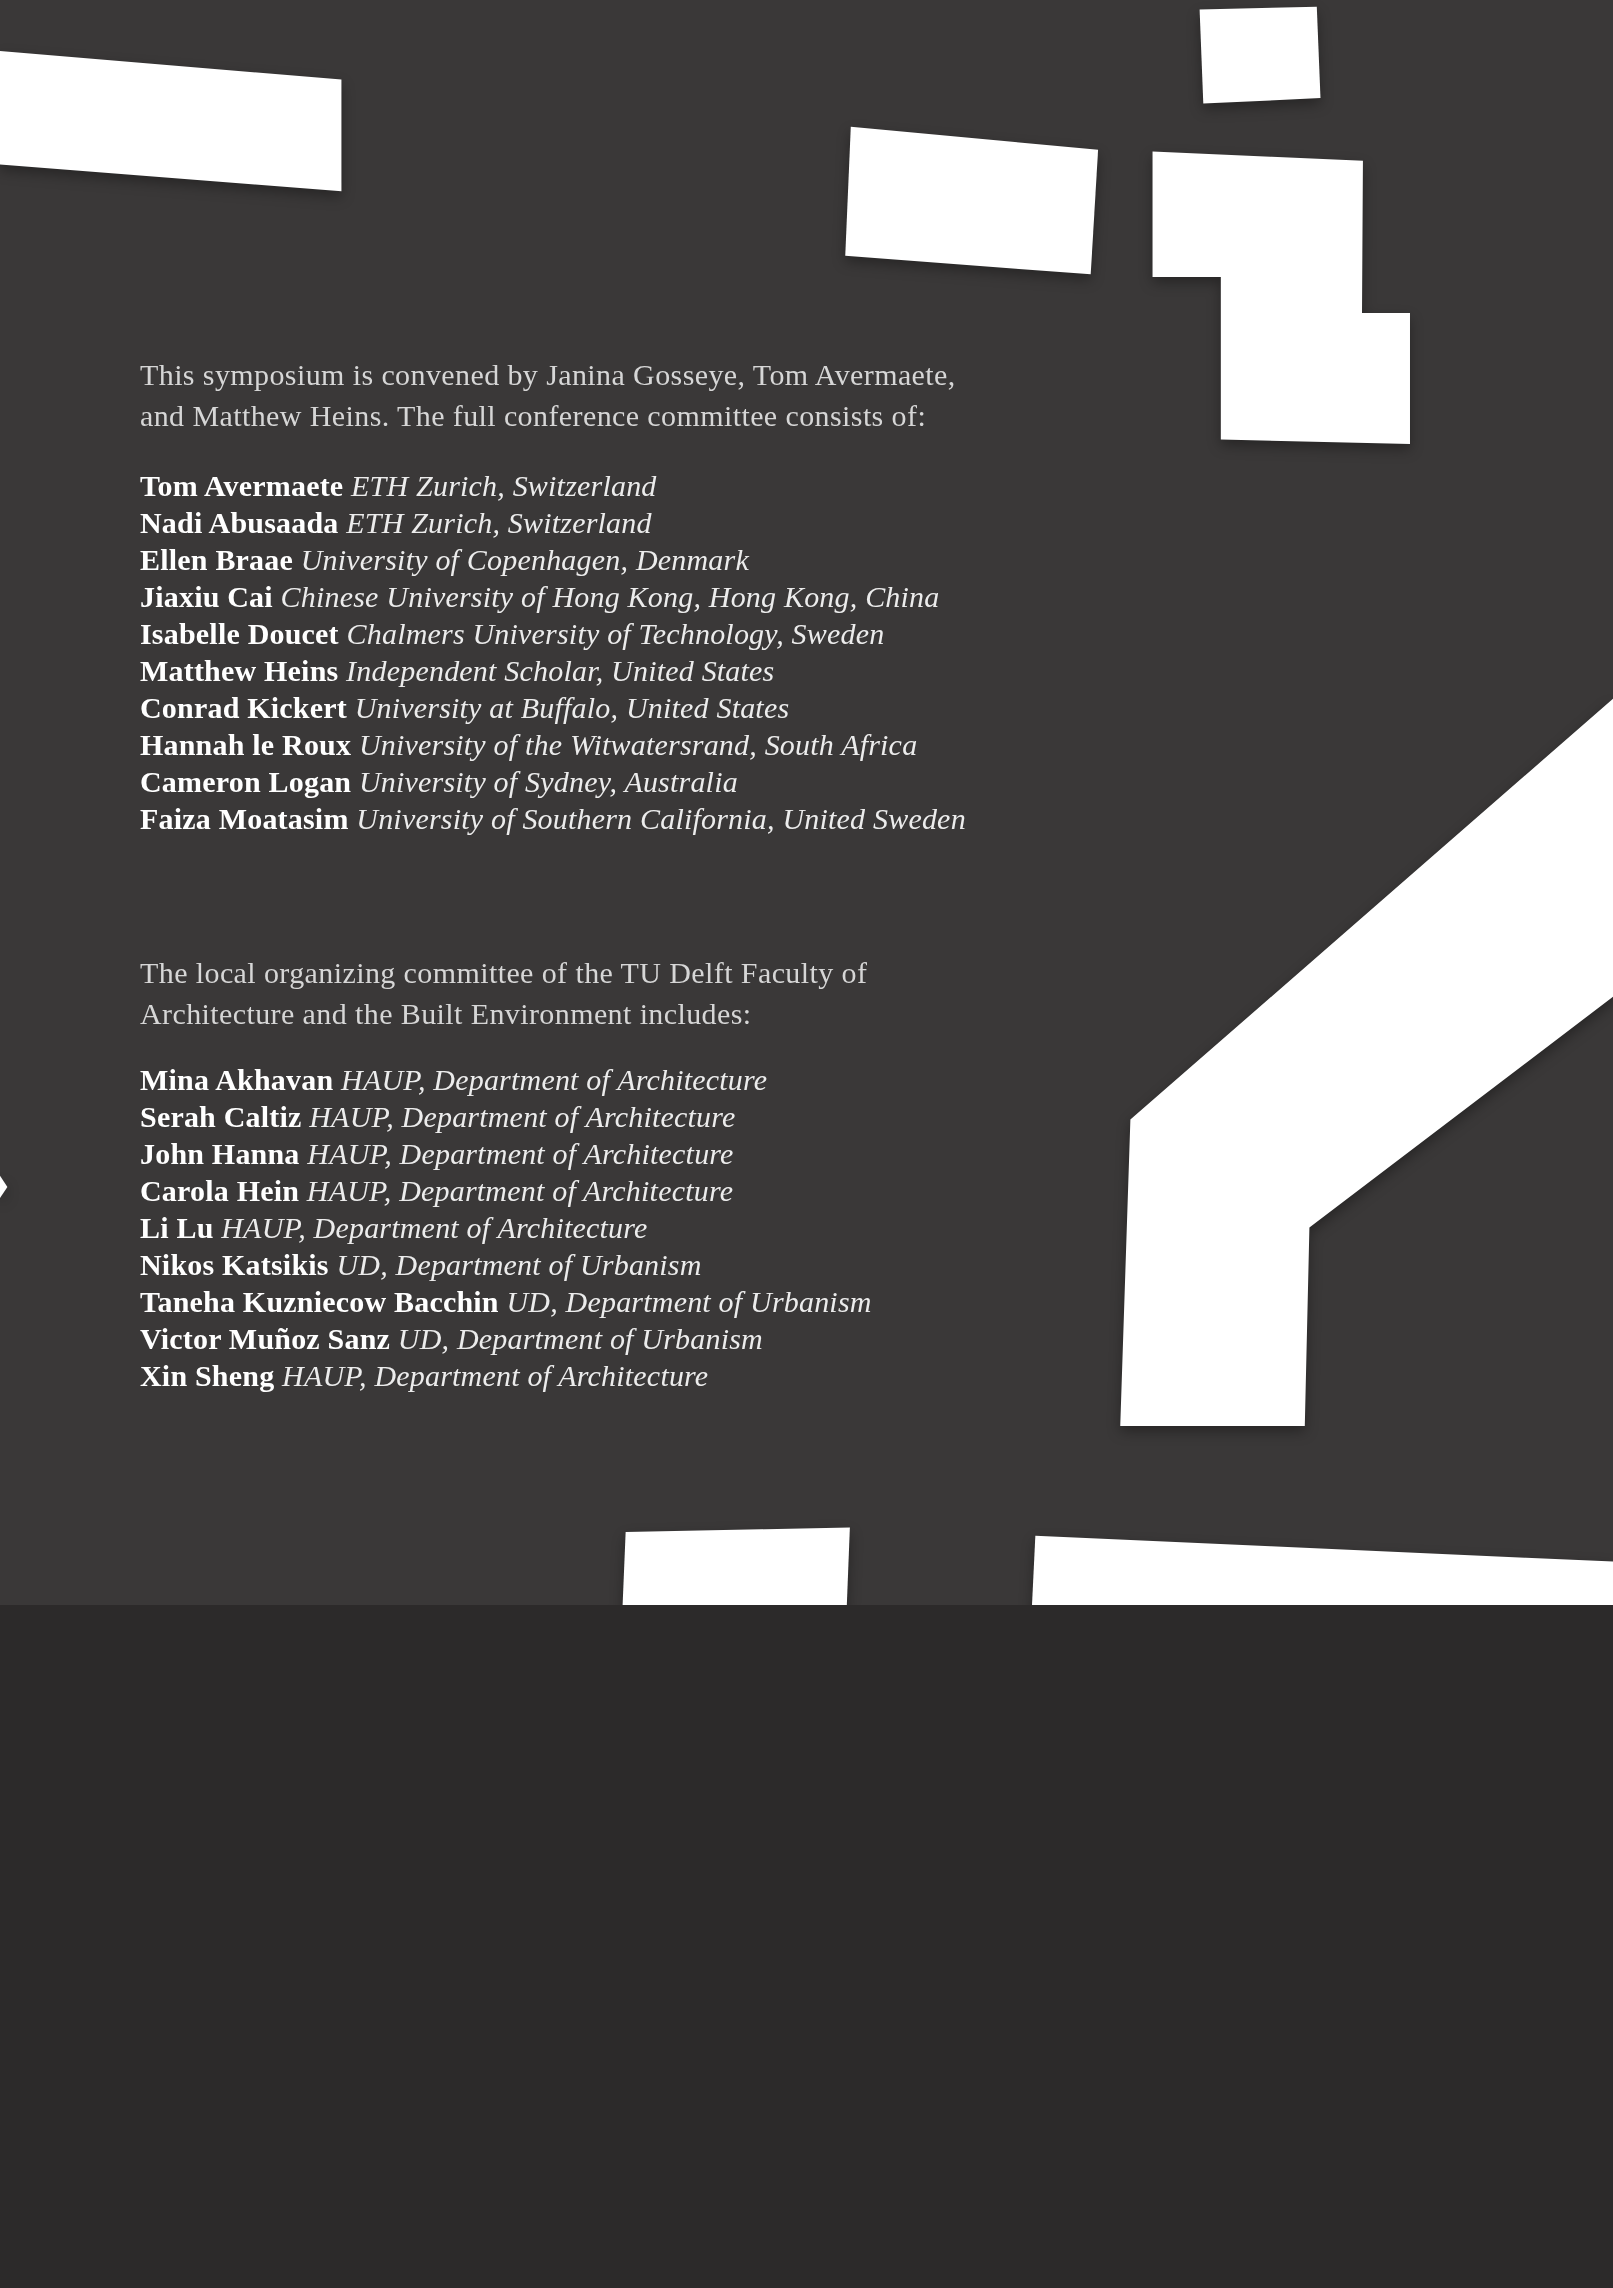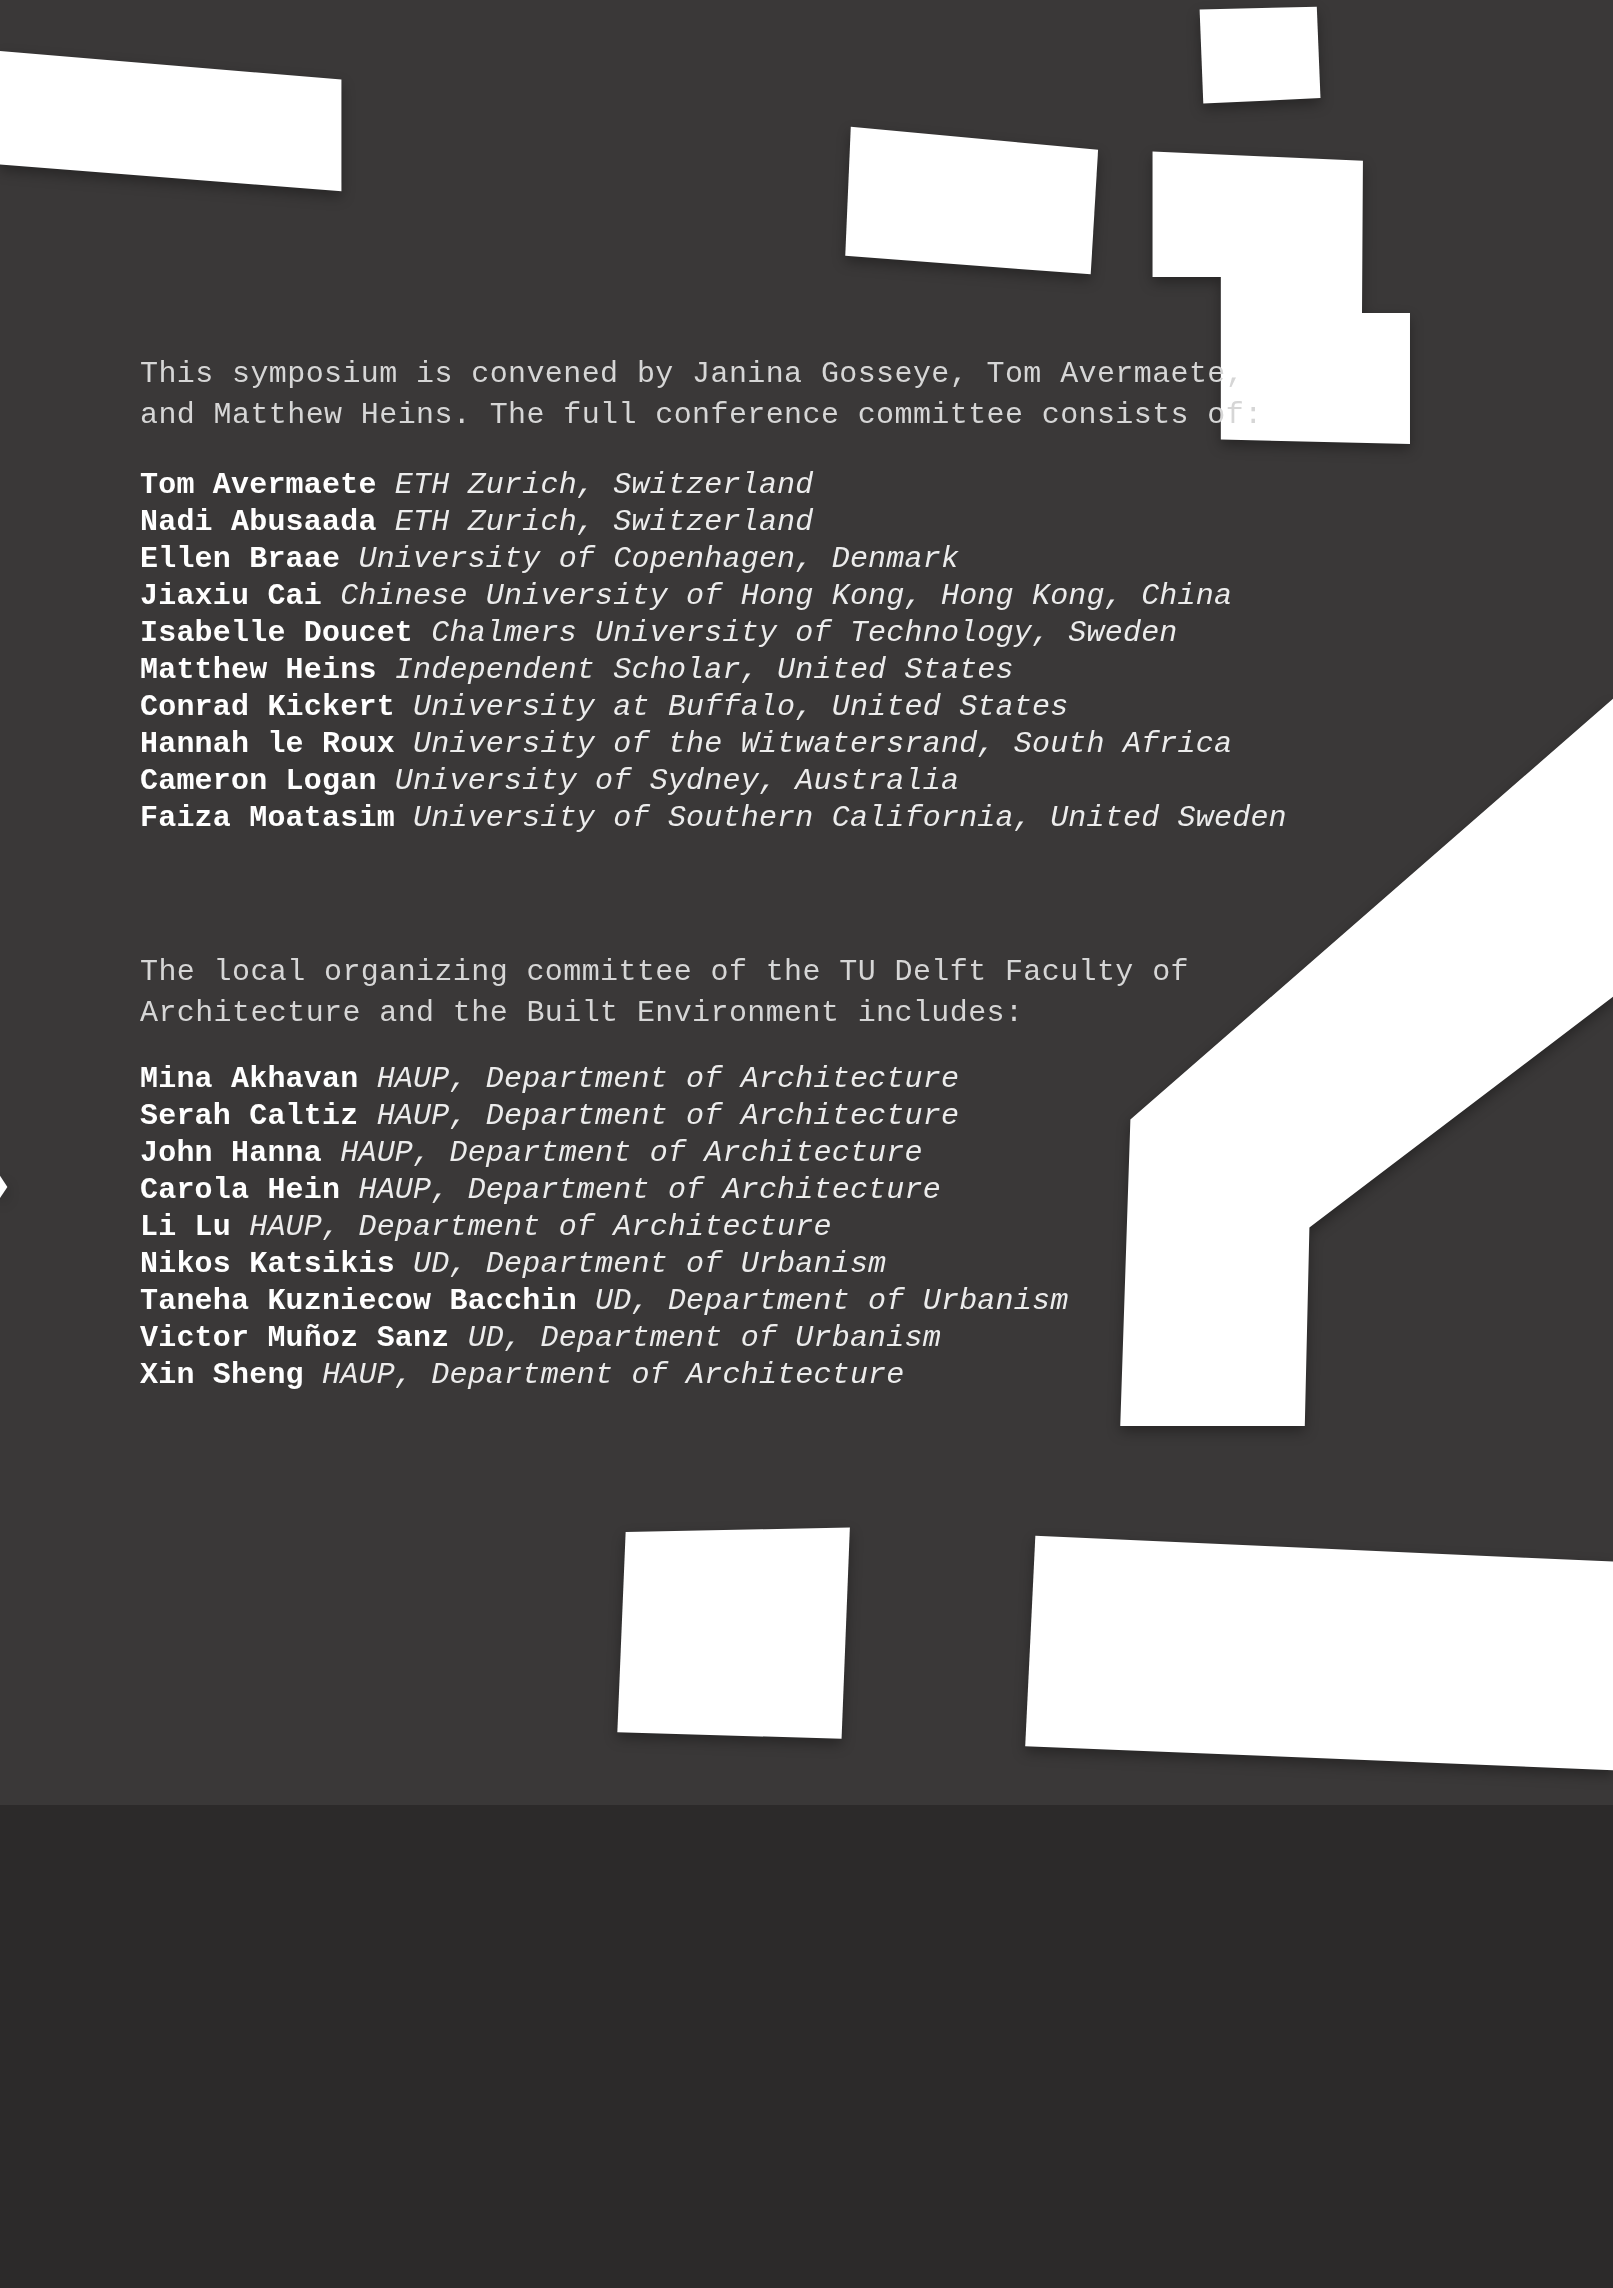--- a/index.html
+++ b/index.html
@@ -1,21 +1,21 @@
 <!DOCTYPE html>
 <html style="--bg: #3a3838; --shape: #ffffff; --para: #d6d6d6; --list-name: #ffffff; --list-aff: #ececec; --logo: #3b3939; --logo-muted: #9c9c9c;font-size:14.8px"><head>
 <meta charset="utf-8">
 <style>
   html,body{margin:0;padding:0;background:#2c2a2a;}
   .poster{
     position:relative;
-    width:1613px;height:1805px;
+    width:1613px;height:1605px;
     background:var(--bg,#3a3838);
     overflow:hidden;
-    font-family:Liberation Mono, monospace;
+    font-family:Liberation Serif, serif;
   }
   .shapes{position:absolute;left:0;top:0;width:1613px;height:2289px;}
   .shapes polygon{fill:var(--shape,#ffffff);}
   .shapes .shadowed{filter:drop-shadow(0px 6px 7px rgba(0,0,0,0.33));}
 
   .para{
     position:absolute;left:140px;
     font-size:30px;line-height:41px;
     color:var(--para,#d6d6d6);
     letter-spacing:0.4px;

